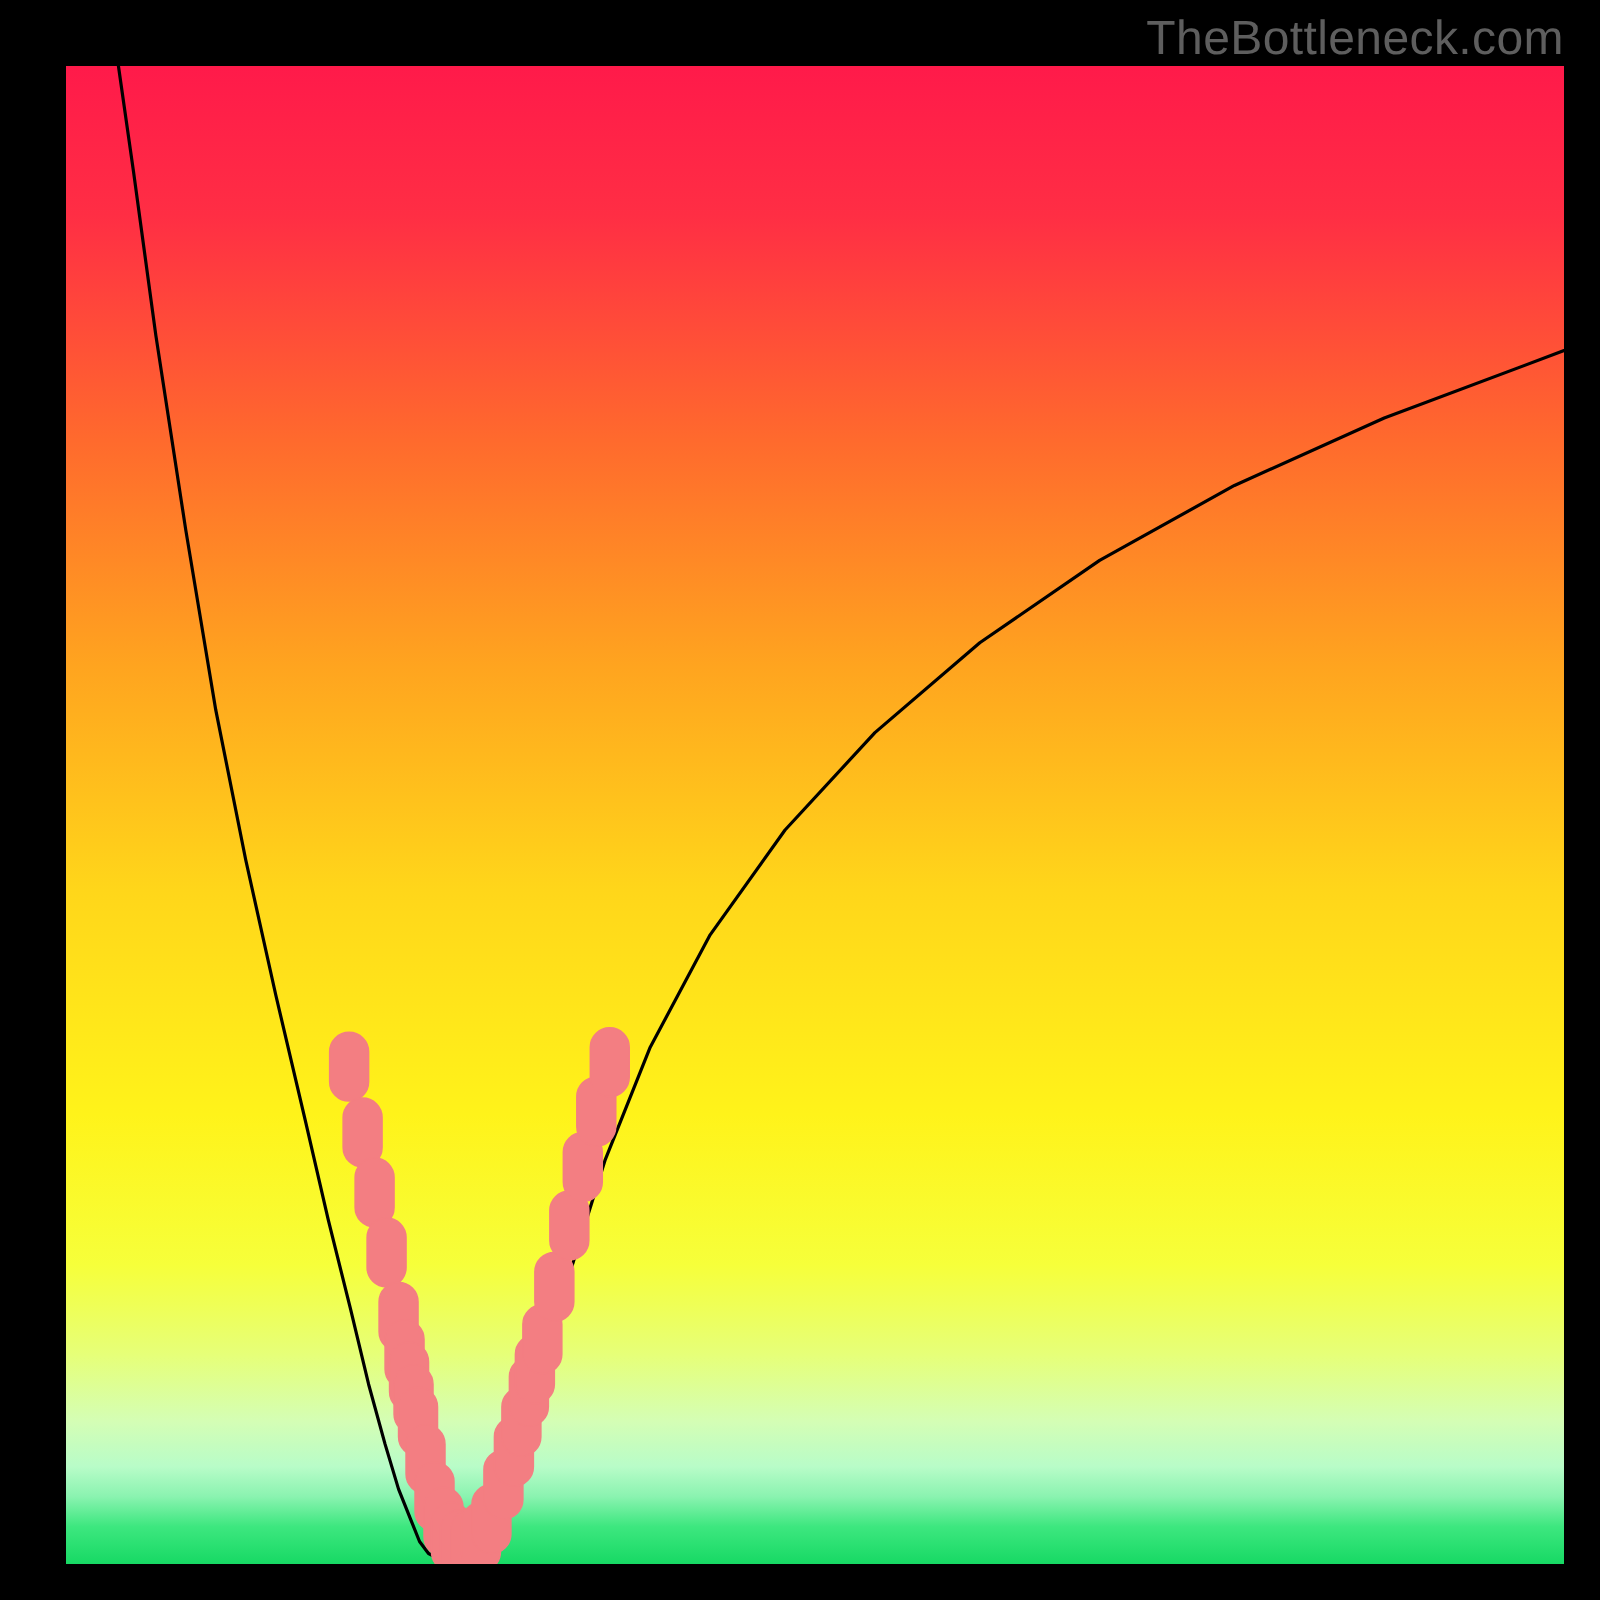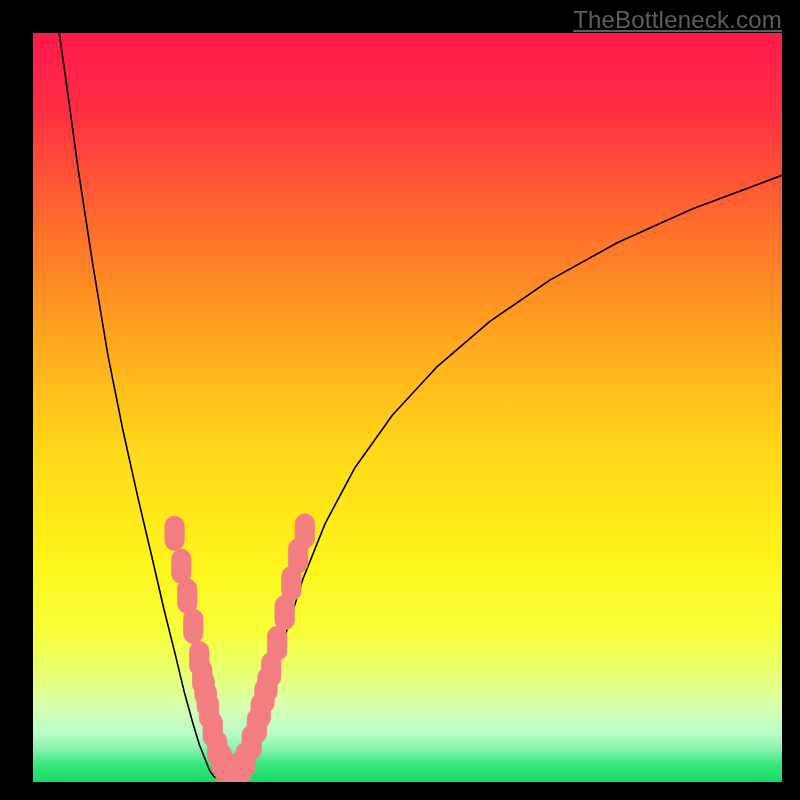--- a/index.html
+++ b/index.html
@@ -26,21 +26,20 @@
   }
   .watermark {
     position: absolute;
     top: 6px;
     right: 18px;
     color: #5e5e5e;
     font-size: 24px;
     font-weight: 400;
     letter-spacing: 0.2px;
     user-select: none;
-    text-decoration: underline;
   }
   svg.curve {
     position: absolute;
     inset: 0;
   }
 </style>
 </head>
 <body>
 
 <div class="frame">

